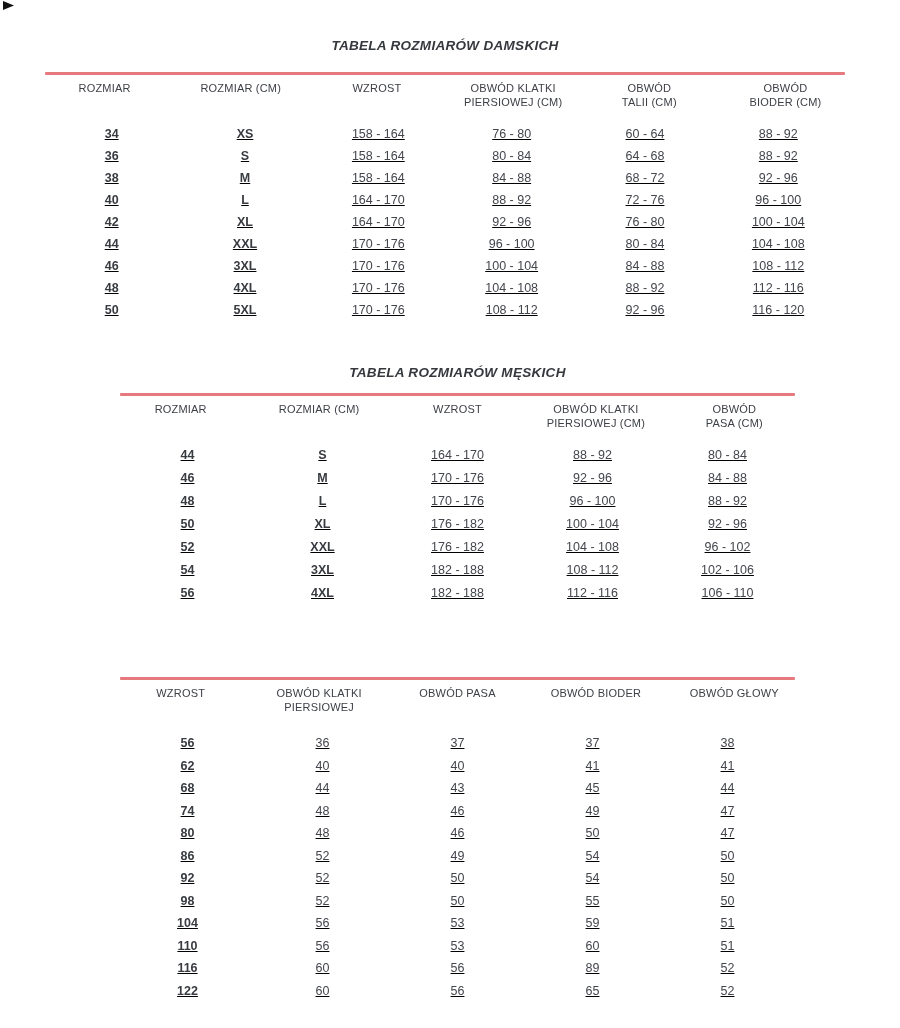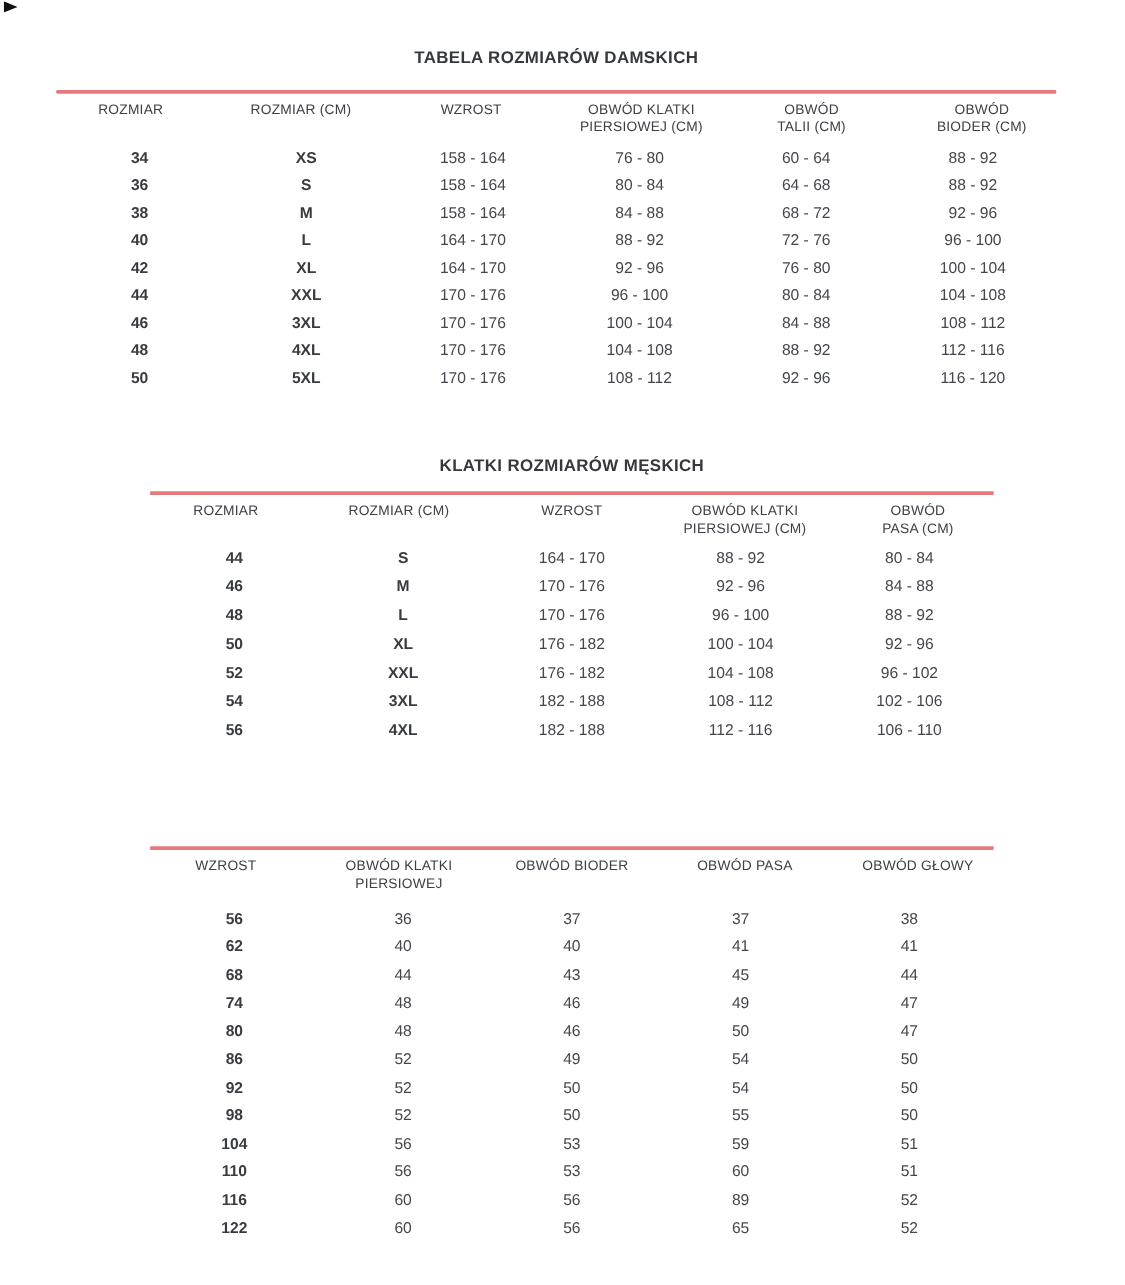--- a/index.html
+++ b/index.html
@@ -13,39 +13,39 @@
   .corner-mark{position:absolute;left:3px;top:1px;width:11px;height:9px;}
 
   .size-table{position:absolute;}
   .size-table.women{left:45px;top:38px;width:800px;}
   .size-table.men{left:120px;top:365px;width:675px;}
   .size-table.kids{left:120px;top:664px;width:675px;}
 
   .tbl-title{
     margin:0;text-align:center;
     font-size:13.5px;font-weight:bold;color:#35383d;
-    letter-spacing:.3px;line-height:16px;
+    letter-spacing:.3px;line-height:16px;font-style:italic;
   }
   .accent-line{height:2.5px;background:#e5797e;border-radius:1px;}
   .women .accent-line{margin-top:18px;}
   .men   .accent-line{margin-top:12px;}
   .kids  .accent-line{margin-top:13px;}
 
   .thead{display:flex;padding-top:6px;gap:17px;}
   .th{
     flex:1;text-align:center;
     font-size:11px;line-height:14px;color:#3d4046;
     letter-spacing:.2px;white-space:pre-line;
   }
 
   .women .tbody{margin-top:10px;}
   .men   .tbody{margin-top:9px;}
   .kids  .tbody{margin-top:14px;}
 
-  .tr{display:flex;align-items:flex-start;}
+  .tr{display:flex;align-items:flex-end;text-decoration:underline;}
   .women .tr{height:22px;}
   .men   .tr{height:23px;}
   .kids  .tr{height:22.5px;}
 
   .td{flex:1;text-align:center;font-size:12.5px;color:#43464c;}
   .td.bold{font-weight:bold;color:#383b40;}
 </style>
 </head>
 <body>
 
@@ -139,21 +139,21 @@
           <div class="td bold">5XL</div>
           <div class="td">170 - 176</div>
           <div class="td">108 - 112</div>
           <div class="td">92 - 96</div>
           <div class="td">116 - 120</div>
         </div>
       </div>
   </section>
 
   <section class="size-table men">
-    <h2 class="tbl-title">KLATKI ROZMIARÓW MĘSKICH</h2>
+    <h2 class="tbl-title">TABELA ROZMIARÓW MĘSKICH</h2>
     <div class="accent-line" style="background: rgb(229, 121, 126);"></div>
     <div class="thead">
         <div class="th">ROZMIAR</div>
         <div class="th">ROZMIAR (CM)</div>
         <div class="th">WZROST</div>
         <div class="th">OBWÓD KLATKI
 PIERSIOWEJ (CM)</div>
         <div class="th">OBWÓD
 PASA (CM)</div>
       </div>
@@ -209,22 +209,22 @@
         </div>
       </div>
   </section>
 
   <section class="size-table kids">
     <div class="accent-line" style="background: rgb(229, 121, 126);"></div>
     <div class="thead">
         <div class="th">WZROST</div>
         <div class="th">OBWÓD KLATKI
 PIERSIOWEJ</div>
+        <div class="th">OBWÓD PASA</div>
         <div class="th">OBWÓD BIODER</div>
-        <div class="th">OBWÓD PASA</div>
         <div class="th">OBWÓD GŁOWY</div>
       </div>
     <div class="tbody">
         <div class="tr">
           <div class="td bold">56</div>
           <div class="td">36</div>
           <div class="td">37</div>
           <div class="td">37</div>
           <div class="td">38</div>
         </div>

